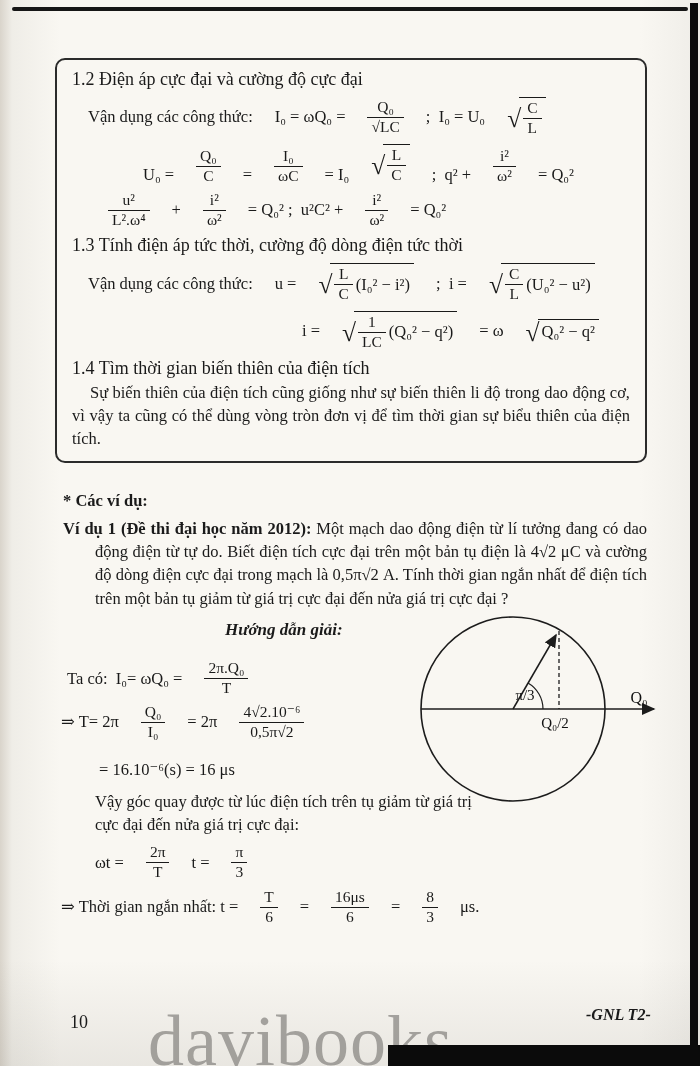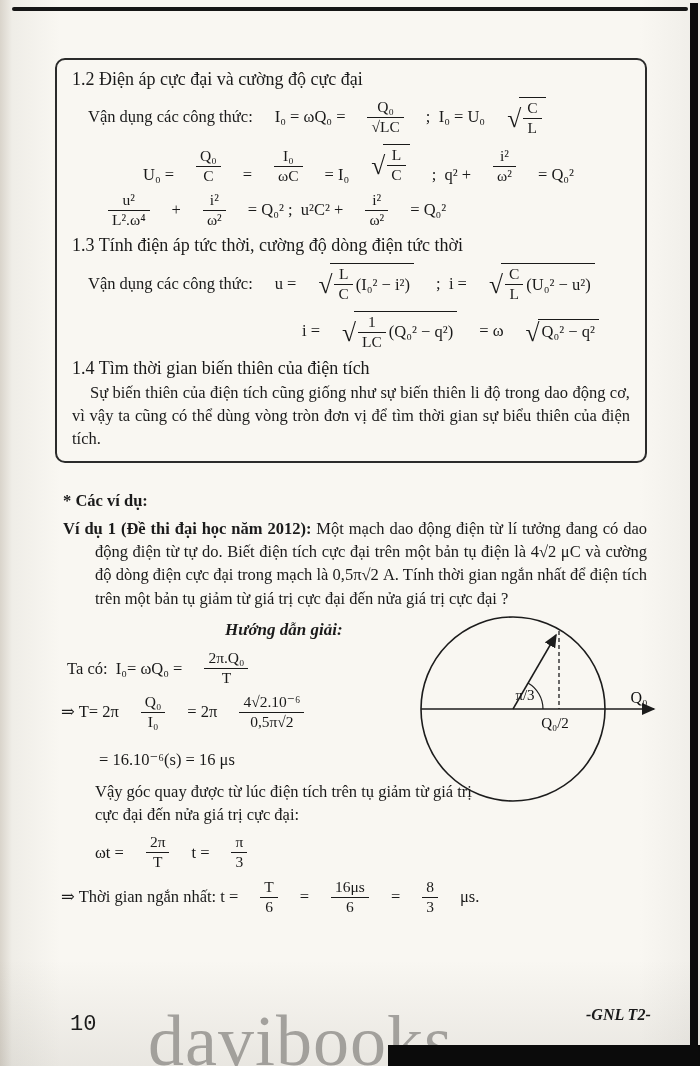--- a/index.html
+++ b/index.html
@@ -37,34 +37,34 @@
   .ml-e { margin-left:230px; }
 
   .para { line-height:1.38; text-align:justify; }
   .indent-first { text-indent:18px; }
 
   .ex-header { font-weight:bold; margin:28px 0 6px 8px; }
   .vd-para { padding-left:40px; text-indent:-32px; line-height:1.42; text-align:justify; }
   .vd-label { font-weight:bold; }
 
   .solution { position:relative; margin-top:10px; min-height:300px; }
-  .sol-head { font-weight:bold; font-style:italic; font-size:17px; margin-left:170px; margin-bottom:10px; }
+  .sol-head { font-weight:bold; font-style:italic; font-size:17px; margin-left:170px; margin-bottom:20px; }
   .s1 { margin-left:12px;align-items:center; }
   .s2 { margin-left:6px; }
   .s3 { margin-left:44px; margin-top:20px;text-align:center; }
   .rotate-text { width:382px; margin-left:40px; margin-top:10px; line-height:1.4; }
   .s4 { margin-left:40px; margin-top:8px; }
   .s5 { margin-left:6px; margin-top:8px; }
 
   .diagram { position:absolute; left:363px; top:-6px; }
   .diagram text { font-family:"Liberation Serif","DejaVu Serif",serif; fill:#111; }
 
   .wm-main { position:absolute; left:148px; top:1000px; font-size:72px; color:#8e8c88; opacity:0.78; letter-spacing:1px; z-index:1; }
   .wm-sub { position:absolute; left:262px; top:1074px; font-size:30px; color:#908e8a; opacity:0.85; letter-spacing:3px; z-index:1; }
-  .pg-num { position:absolute; left:70px; top:1012px; font-size:22px; z-index:2;font-family:Liberation Mono, monospace; }
+  .pg-num { position:absolute; left:70px; top:1012px; font-size:18px; z-index:2; }
   .pg-right { position:absolute; left:586px; top:1006px; font-size:16px; font-weight:bold; font-style:italic; z-index:2; }
 </style>
 </head>
 <body>
 
 <div class="page">
 
   <div class="scan-top"></div>
   <div class="scan-right"></div>
   <div class="scan-bottom"></div>

